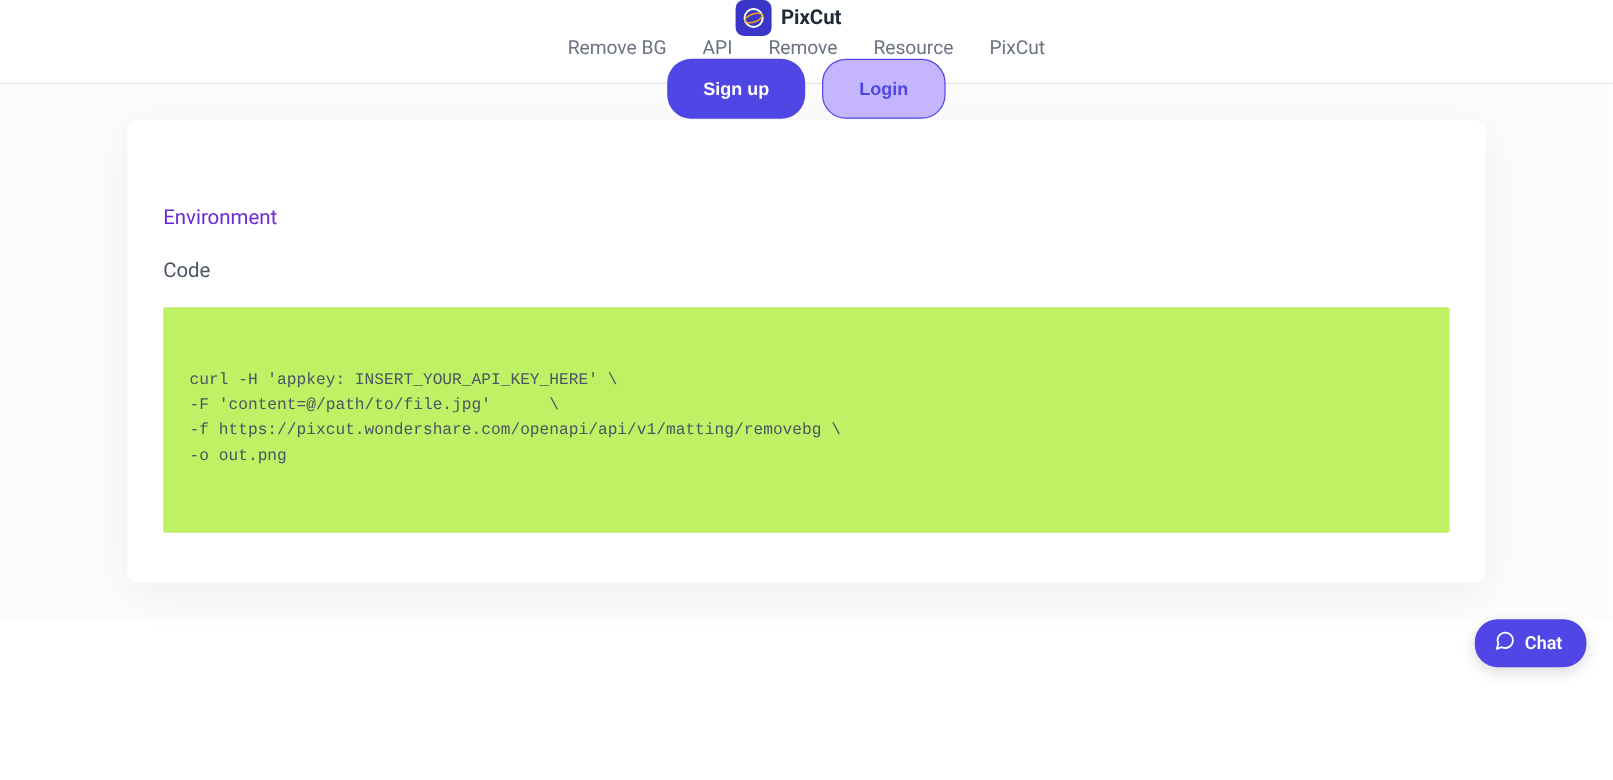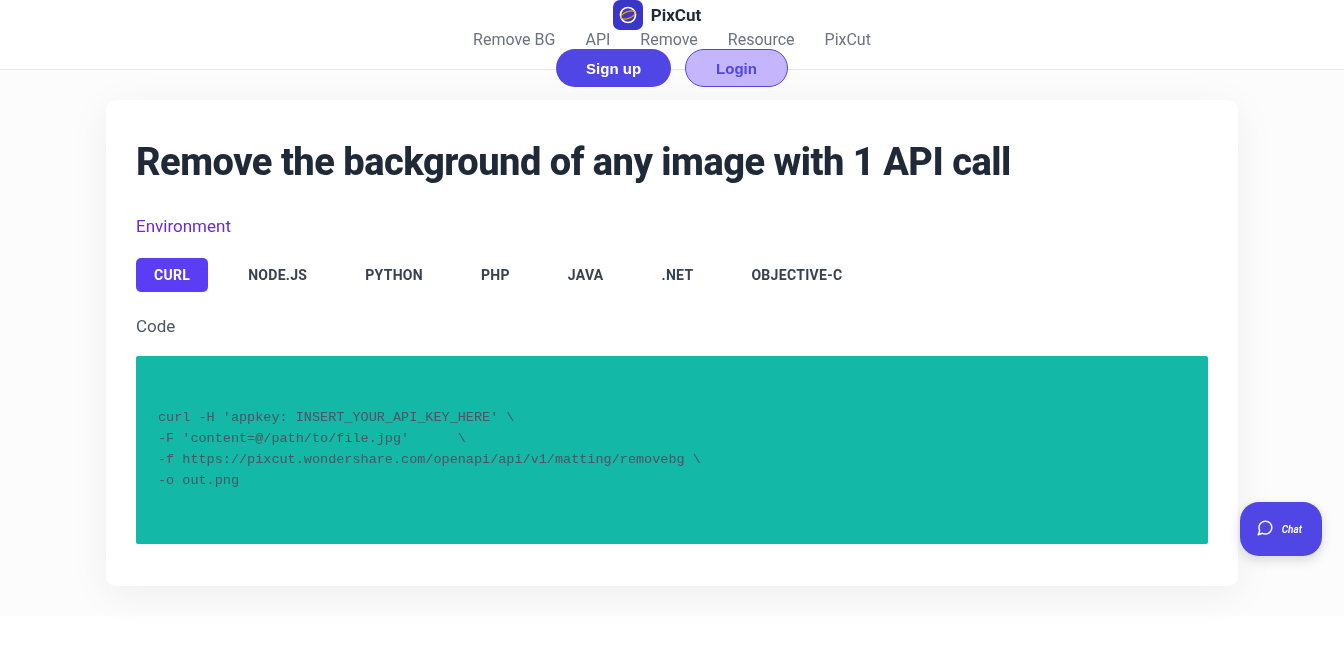--- a/index.html
+++ b/index.html
@@ -56,21 +56,21 @@
       color: #6b7280;
       font-size: 16px;
       text-decoration: none;
       cursor: pointer;
     }
     .auth-buttons {
       display: flex;
       gap: 14px;
     }
     .btn {
-      height: 38px;
+      height: 50px;
       padding: 0 30px;
       border-radius: 20px;
       font-size: 15px;
       font-weight: 600;
       cursor: pointer;
       display: inline-flex;
       align-items: center;
       justify-content: center;
       border: none;
     }
@@ -122,46 +122,45 @@
       background: #5b3df5;
       color: #ffffff;
     }
     .code-label {
       font-size: 17px;
       color: #4b5563;
       margin-top: 24px;
     }
     .code-block {
       margin-top: 20px;
-      background: #14b8a6;
+      background: #bef264;
       padding: 52px 22px 52px 22px;
       border-radius: 2px;
       font-family: "Courier New", Courier, monospace;
       font-size: 13.5px;
       line-height: 1.55;
       color: #4b5563;
       white-space: pre;
     }
     .chat-bubble {
       position: absolute;
       right: 22px;
       bottom: 94px;
       background: #4f46e5;
       color: #ffffff;
-      height: 54px;
+      height: 40px;
       padding: 0 20px 0 16px;
       border-radius: 19px;
       display: flex;
       align-items: center;
       gap: 8px;
       font-weight: 600;
-      font-size: 10px;
+      font-size: 15px;
       cursor: pointer;
       box-shadow: 0 4px 12px rgba(0,0,0,0.15);
-      font-style: italic;
     }
     .chat-bubble svg {
       width: 18px;
       height: 18px;
     }
   </style>
 </head>
 <body>
 
 <div class="header">
@@ -182,33 +181,23 @@
     <a class="nav-item">PixCut</a>
   </nav>
   <div class="auth-buttons">
     <button class="btn btn-primary">Sign up</button>
     <button class="btn btn-outline">Login</button>
   </div>
 </div>
 
 <div class="content-area">
   <div class="card">
-    <h1 class="page-title">Remove the background of any image with 1 API call</h1>
 
     <div class="section-label">Environment</div>
 
-    <div class="tabs">
-      <div class="tab active">CURL</div>
-      <div class="tab">NODE.JS</div>
-      <div class="tab">PYTHON</div>
-      <div class="tab">PHP</div>
-      <div class="tab">JAVA</div>
-      <div class="tab">.NET</div>
-      <div class="tab">OBJECTIVE-C</div>
-    </div>
 
     <div class="code-label">Code</div>
 
     <div class="code-block">curl -H 'appkey: INSERT_YOUR_API_KEY_HERE' \
 -F 'content=@/path/to/file.jpg'      \
 -f https://pixcut.wondershare.com/openapi/api/v1/matting/removebg \
 -o out.png</div>
   </div>
 </div>
 

